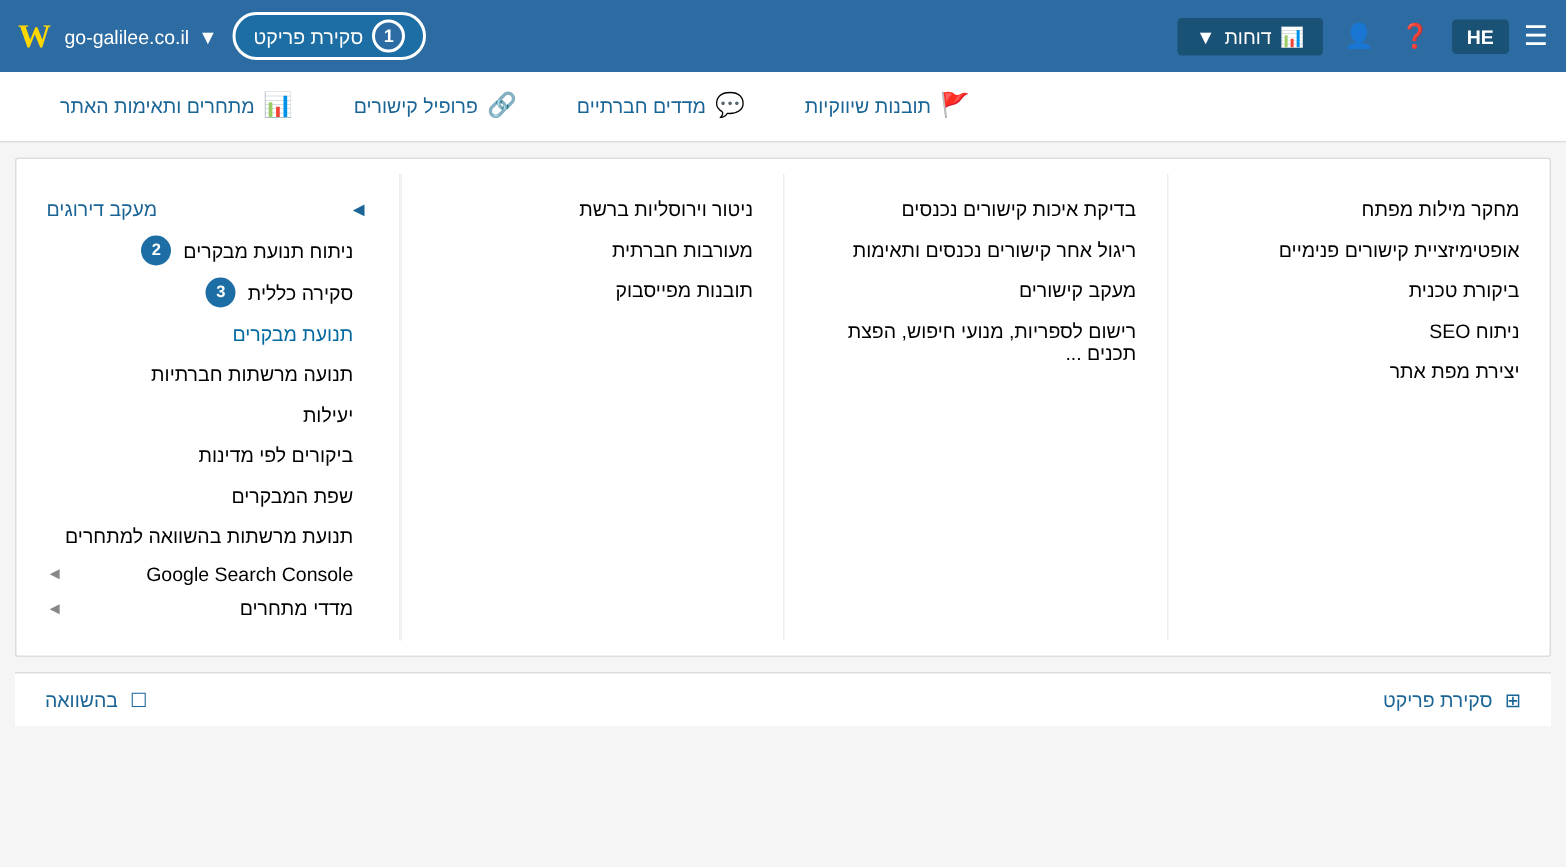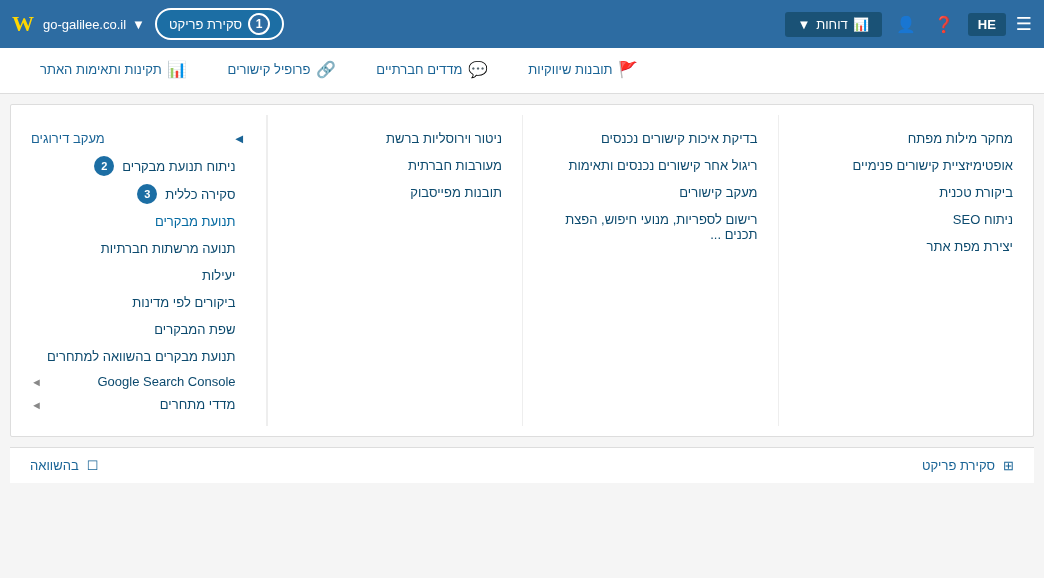--- a/index.html
+++ b/index.html
@@ -118,21 +118,21 @@
     .menu-col {
       padding: 10px 20px;
       border-left: 1px solid #eee;
     }
     .menu-col:last-child { border-left: none; }
 
     .menu-item {
       display: block;
       padding: 6px 0;
       font-size: 13px;
-      color: #0c4a6e;
+      color: #000000;
       cursor: pointer;
       text-decoration: none;
     }
     .menu-item.dark { color: #0369a1; }
 
     
     .left-panel {
       padding: 10px 20px;
       border-right: 1px solid #eee;
     }
@@ -222,21 +222,21 @@
   <div class="subnav-tab">
     <span class="subnav-icon">💬</span>
     <span>מדדים חברתיים</span>
   </div>
   <div class="subnav-tab">
     <span class="subnav-icon">🔗</span>
     <span>פרופיל קישורים</span>
   </div>
   <div class="subnav-tab">
     <span class="subnav-icon">📊</span>
-    <span>תקינות ותאימות האתר</span>
+    <span>מתחרים ותאימות האתר</span>
   </div>
 </div>
 
 <div class="main">
   <div class="menu-grid">
 
     <div class="menu-col">
       <a class="menu-item">מחקר מילות מפתח</a>
       <a class="menu-item">אופטימיזציית קישורים פנימיים</a>
       <a class="menu-item">ביקורת טכנית</a>
@@ -269,21 +269,21 @@
         </div>
         <div style="display:flex; align-items:center; gap:4px; padding: 4px 0;">
           <a class="menu-item" style="display:inline; padding:0;">סקירה כללית</a>
           <span class="numbered-badge">3</span>
         </div>
         <span class="menu-item dark">תנועת מבקרים</span>
         <a class="menu-item">תנועה מרשתות חברתיות</a>
         <a class="menu-item">יעילות</a>
         <a class="menu-item">ביקורים לפי מדינות</a>
         <a class="menu-item">שפת המבקרים</a>
-        <a class="menu-item">תנועת מבקרים בהשוואה למתחרים</a>
+        <a class="menu-item">תנועת מרשתות בהשוואה למתחרים</a>
         <div style="display:flex; align-items:center; justify-content:space-between; padding: 4px 0;">
           <a class="menu-item" style="display:inline; padding:0;">Google Search Console</a>
           <span style="color:#888; font-size:11px;">◄</span>
         </div>
         <div style="display:flex; align-items:center; justify-content:space-between; padding: 4px 0;">
           <a class="menu-item" style="display:inline; padding:0;">מדדי מתחרים</a>
           <span style="color:#888; font-size:11px;">◄</span>
         </div>
       </div>
     </div>

